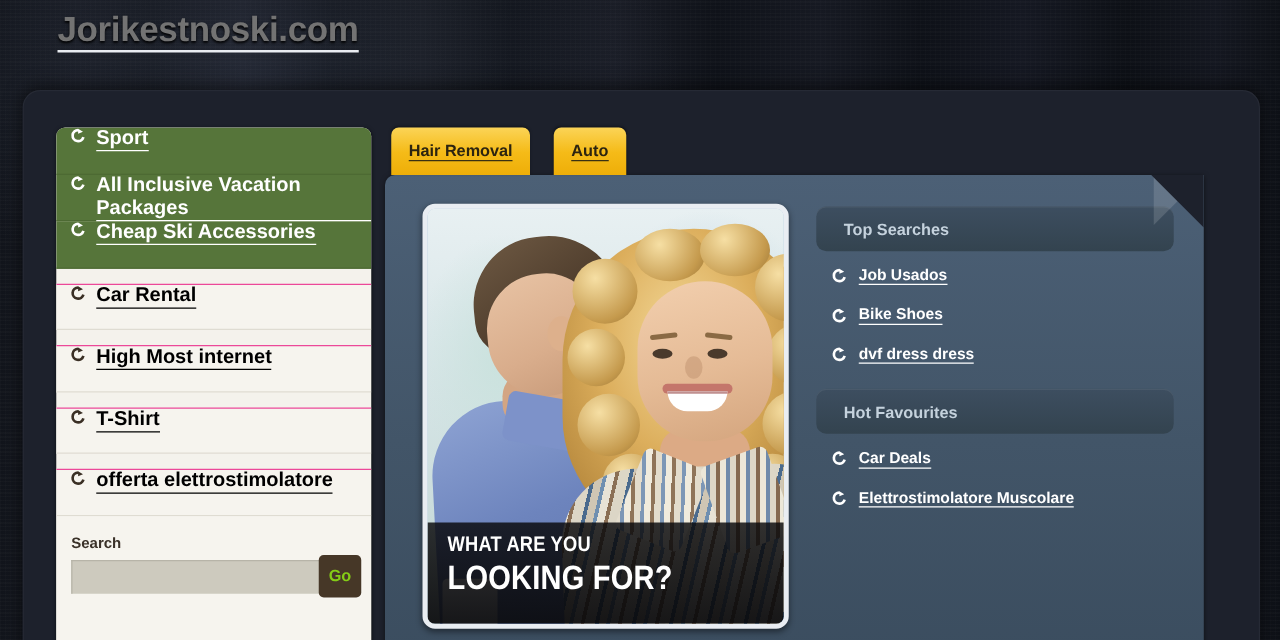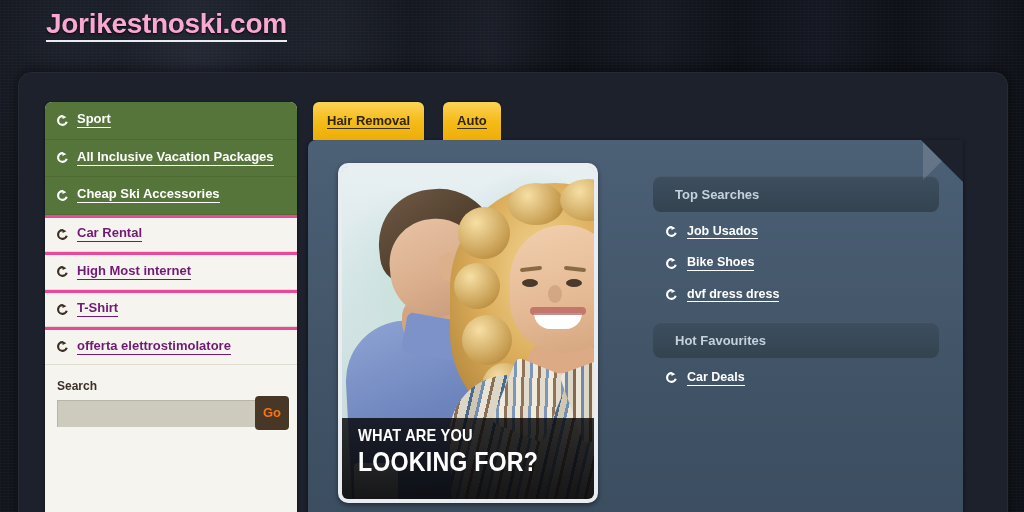--- a/index.html
+++ b/index.html
@@ -44,21 +44,21 @@
     pointer-events: none;
   }
 
   
   #site-title {
     position: absolute;
     left: 46px;
     top: 8px;
     font-size: 28px;
     font-weight: bold;
-    color: #f9a8d4;
+    color: #737373;
     letter-spacing: -0.3px;
     text-shadow: 0 1px 2px rgba(0,0,0,0.9);
     z-index: 6;
   }
   #site-title .tu {
     border-bottom: 2px solid #e9ecf1;
     padding-bottom: 1px;
   }
 
   
@@ -97,37 +97,38 @@
     align-items: center;
     padding: 0 0 0 13px;
     font-size: 15px;
     font-weight: bold;
     color: #3c3b35;
     flex: none;
   }
   .side-item {
     height: 37.5px;
     display: flex;
-    align-items: center;
+    align-items: flex-start;
     padding-left: 11px;
-    font-size: 13px;
+    font-size: 16px;
     font-weight: bold;
     flex: none;
   }
   .side-item.green {
     background: #56753a;
     color: #ffffff;
     border-bottom: 1px solid #4d6a33;
   }
   .side-item.green:last-of-type { border-bottom: none; }
   .side-item.plain {
     background: #f6f4ee;
-    color: #701a75;
+    color: #000000;
     border-bottom: 1px solid #dfdcd2;
-    border-top: 3px solid #ec4899;
+    border-top: 1px solid #ec4899;
+    margin-top: 12px;
   }
   .side-item .ico { margin-right: 8px; display:flex; align-items:center; }
   .side-item .lbl {
     border-bottom: 1px solid currentColor;
     line-height: 1.15;
   }
 
   
   #search-block {
     flex: 1;
@@ -163,21 +164,21 @@
   }
   #go-button {
     position: absolute;
     left: 198px;
     top: -4px;
     width: 34px;
     height: 34px;
     background: #463727;
     border: none;
     border-radius: 4px;
-    color: #f97316;
+    color: #84cc16;
     font-family: "Liberation Sans", sans-serif;
     font-size: 13px;
     font-weight: bold;
     cursor: pointer;
     box-shadow: 1px 1px 0 rgba(255,255,255,0.25);
   }
 
   
   #tabs {
     position: absolute;
@@ -230,21 +231,21 @@
     border-right: 40px solid transparent;
     border-top: 40px solid rgba(255,255,255,0.14);
     z-index: 3;
   }
 
   
   #hero {
     position: absolute;
     left: 30px;
     top: 23px;
-    width: 260px;
+    width: 293px;
     height: 340px;
     border: 4px solid #e9edf2;
     border-radius: 10px;
     overflow: hidden;
     box-shadow: 0 2px 5px rgba(0,0,0,0.45);
     background: #b9cfe0;
   }
   #hero-photo {
     position: absolute;
     inset: 0;
@@ -394,21 +395,21 @@
     transform: scaleX(0.86);
     transform-origin: left center;
     line-height: 1.12;
     margin-top: 1px;
   }
 
   
   #widgets {
     position: absolute;
     left: 345px;
-    top: 36px;
+    top: 25px;
     width: 286px;
   }
   .widget { margin-bottom: 20px; }
   .widget-head {
     height: 36px;
     background: linear-gradient(180deg, #3b4c5e 0%, #34headers 0%, #33434f 100%);
     background: linear-gradient(180deg, #3d4e60 0%, #33434f 100%);
     border-radius: 8px;
     display: flex;
     align-items: center;
@@ -609,18 +610,26 @@
           <div class="widget-head">Hot Favourites</div>
           <div class="widget-list">
             <div class="widget-link">
               <span class="ico">
                 <svg class="arrow-svg" width="13" height="13" viewBox="0 0 20 20">
                   <path d="M10 1.6a8.4 8.4 0 1 0 8.1 10.6l-3.2-.85A5.1 5.1 0 1 1 10 4.9v2.9L16 5.1 10 1.6z" fill="#ffffff"></path>
                 </svg>
               </span>
               <span class="lbl">Car Deals</span>
             </div>
+            <div class="widget-link">
+              <span class="ico">
+                <svg class="arrow-svg" width="13" height="13" viewBox="0 0 20 20">
+                  <path d="M10 1.6a8.4 8.4 0 1 0 8.1 10.6l-3.2-.85A5.1 5.1 0 1 1 10 4.9v2.9L16 5.1 10 1.6z" fill="#ffffff"></path>
+                </svg>
+              </span>
+              <span class="lbl">Elettrostimolatore Muscolare</span>
+            </div>
           </div>
         </div>
       </div>
   </div>
 
 </div>
 
 </body></html>

